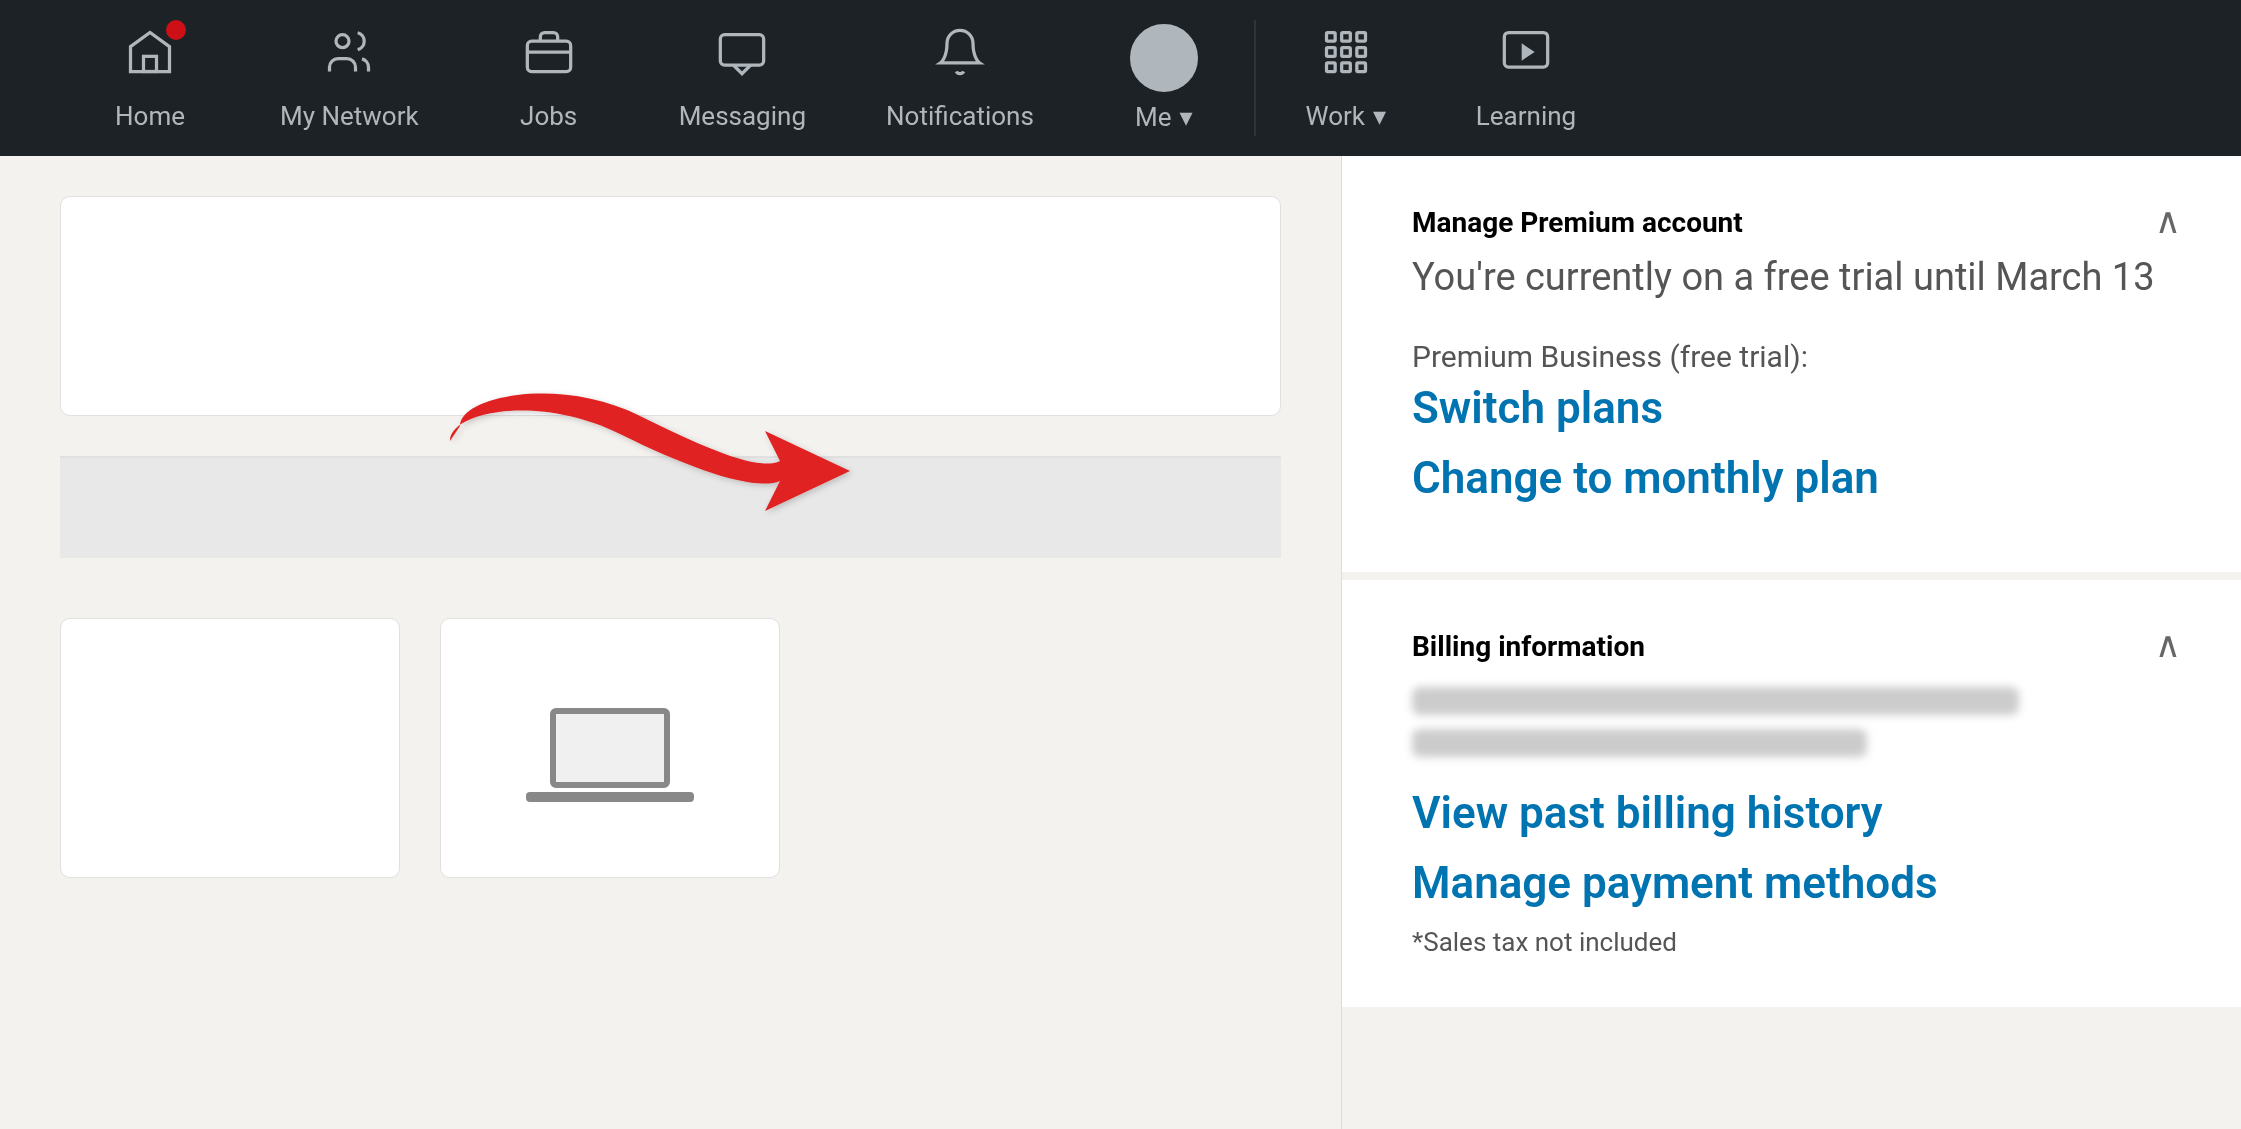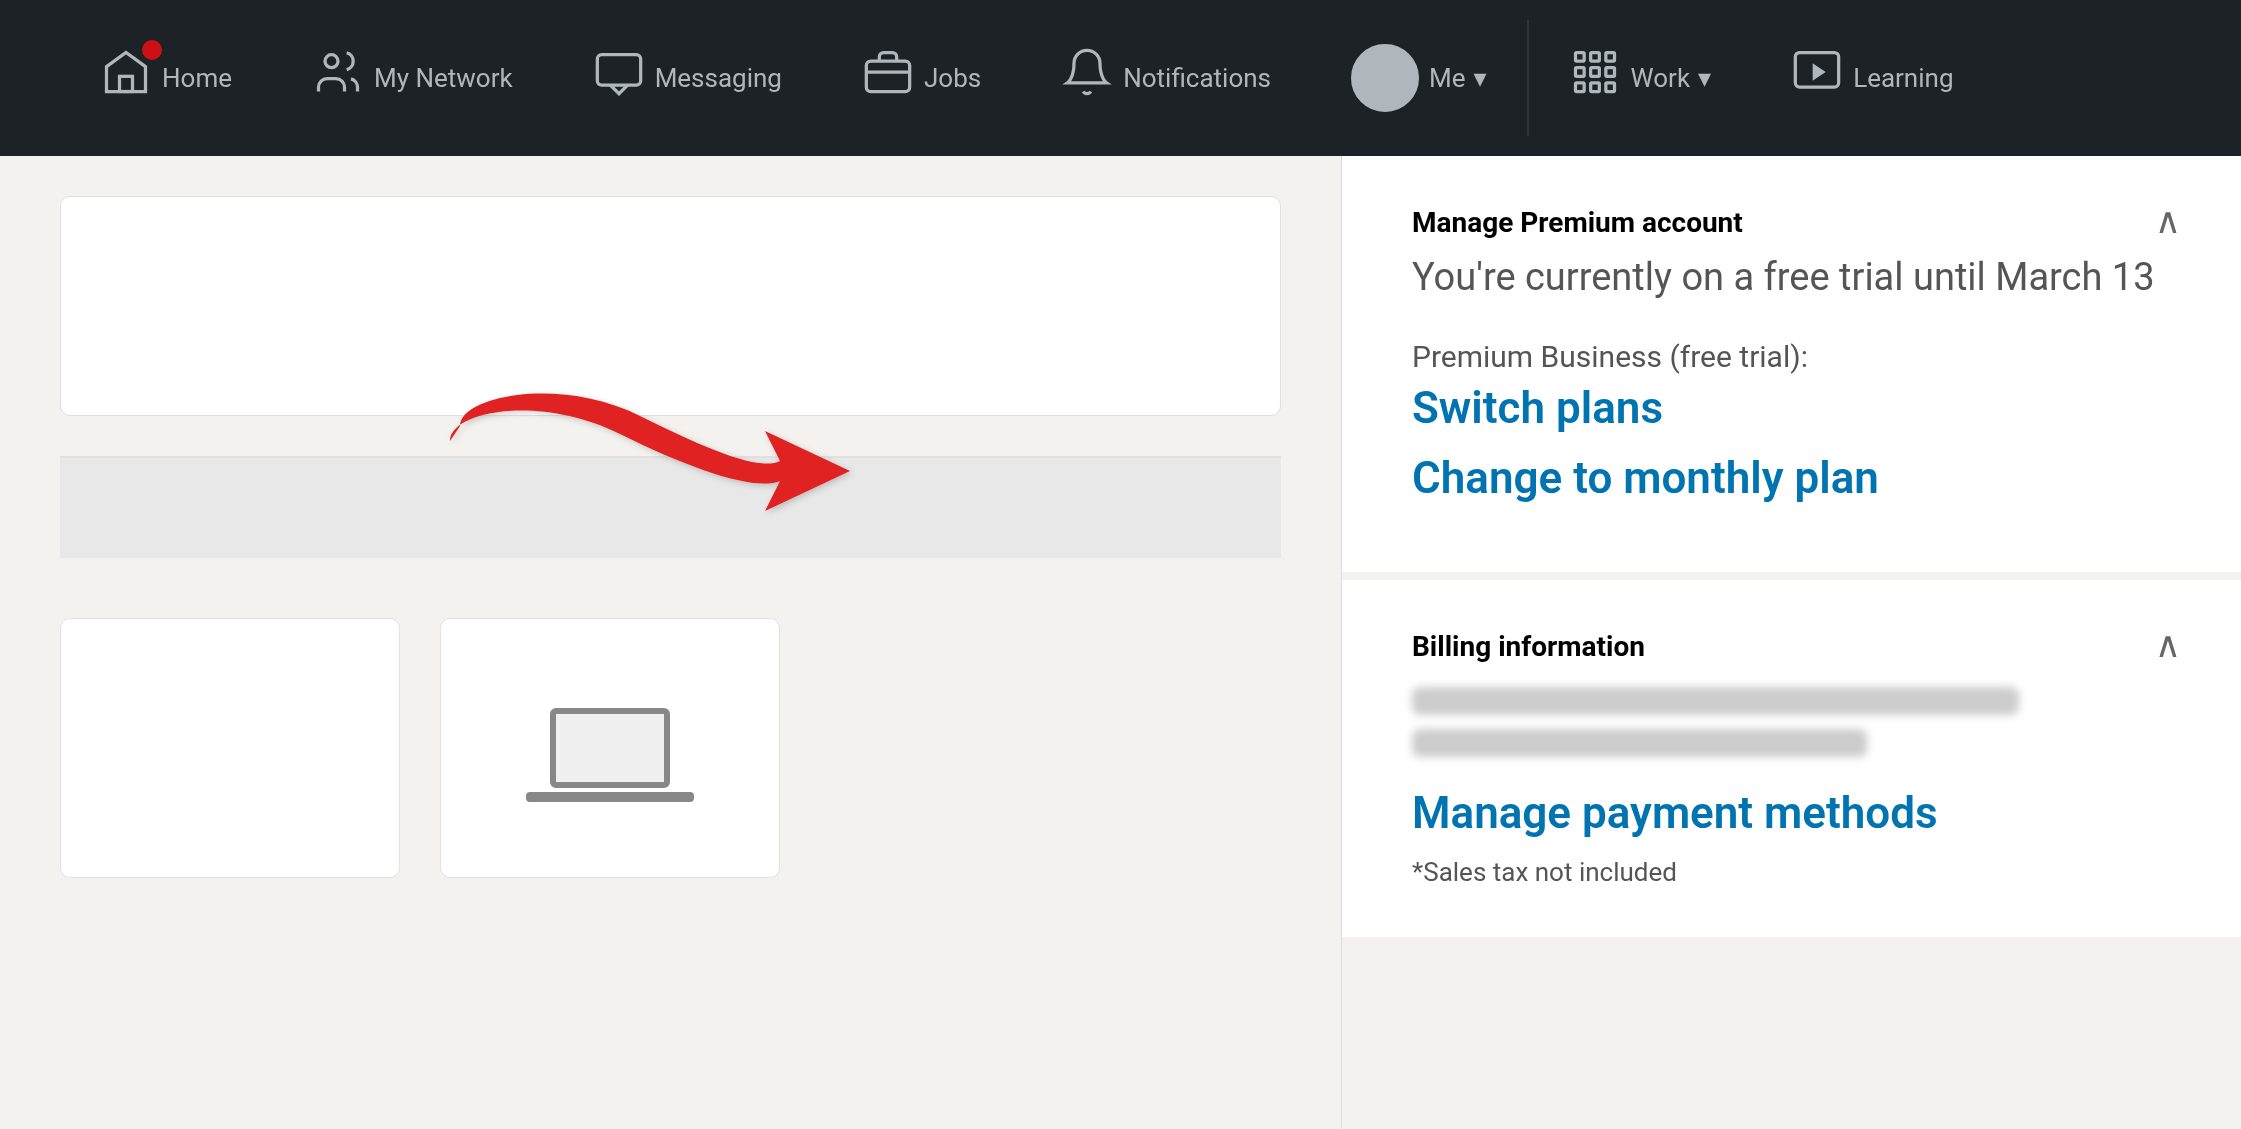--- a/index.html
+++ b/index.html
@@ -10,21 +10,21 @@
       background: #1d2226;
       display: flex;
       align-items: stretch;
       height: 156px;
       padding: 0 60px;
       position: relative;
       z-index: 100;
     }
     .nav-item {
       display: flex;
-      flex-direction: row;
+      flex-direction: column;
       align-items: center;
       justify-content: center;
       color: #b0b7bc;
       cursor: pointer;
       padding: 0 40px;
       gap: 10px;
       font-size: 28px;
       min-width: 180px;
       transition: color 0.15s;
       position: relative;
@@ -237,39 +237,39 @@
         <path d="M16 3.13a4 4 0 010 7.75"></path>
         <path d="M21 21v-2a4 4 0 00-3-3.85"></path>
       </svg>
     </span>
     <span class="label">My Network</span>
   </div>
 
   <div class="nav-item">
     <span class="icon">
       <svg width="52" height="52" viewBox="0 0 24 24" fill="none" stroke="currentColor" stroke-width="1.5">
+        <rect x="2" y="7" width="20" height="14" rx="2"></rect>
+        <path d="M16 7V5a2 2 0 00-2-2h-4a2 2 0 00-2 2v2"></path>
+        <line x1="2" y1="12" x2="22" y2="12"></line>
+      </svg>
+    </span>
+    <span class="label">Jobs</span>
+  </div>
+
+  <div class="nav-item">
+    <span class="icon">
+      <svg width="52" height="52" viewBox="0 0 24 24" fill="none" stroke="currentColor" stroke-width="1.5">
         <rect x="2" y="4" width="20" height="14" rx="2"></rect>
         <path d="M8 18l4 4 4-4"></path>
         <line x1="8" y1="10" x2="8" y2="10" stroke-width="2.5"></line>
         <line x1="12" y1="10" x2="12" y2="10" stroke-width="2.5"></line>
         <line x1="16" y1="10" x2="16" y2="10" stroke-width="2.5"></line>
       </svg>
     </span>
     <span class="label">Messaging</span>
-  </div>
-
-  <div class="nav-item">
-    <span class="icon">
-      <svg width="52" height="52" viewBox="0 0 24 24" fill="none" stroke="currentColor" stroke-width="1.5">
-        <rect x="2" y="7" width="20" height="14" rx="2"></rect>
-        <path d="M16 7V5a2 2 0 00-2-2h-4a2 2 0 00-2 2v2"></path>
-        <line x1="2" y1="12" x2="22" y2="12"></line>
-      </svg>
-    </span>
-    <span class="label">Jobs</span>
   </div>
 
   <div class="nav-item">
     <span class="icon">
       <svg width="52" height="52" viewBox="0 0 24 24" fill="none" stroke="currentColor" stroke-width="1.5">
         <path d="M18 8a6 6 0 00-12 0c0 7-3 9-3 9h18s-3-2-3-9"></path>
         <path d="M13.73 21a2 2 0 01-3.46 0"></path>
       </svg>
     </span>
     <span class="label">Notifications</span>
@@ -385,19 +385,20 @@
 
     <div class="panel-section">
       <span class="section-toggle">∧</span>
       <div class="section-title">Billing information</div>
 
       <div style="margin: 24px 0 30px;">
         <div class="blurred-text w80"></div>
         <div class="blurred-text w60"></div>
       </div>
       <div class="billing-links">
+        <a class="section-link" href="#">View past billing history</a>
         <a class="section-link" href="#">Manage payment methods</a>
       </div>
       <div class="sales-tax-note">*Sales tax not included</div>
     </div>
 
   </div>
 </div>
 
 </body></html>

